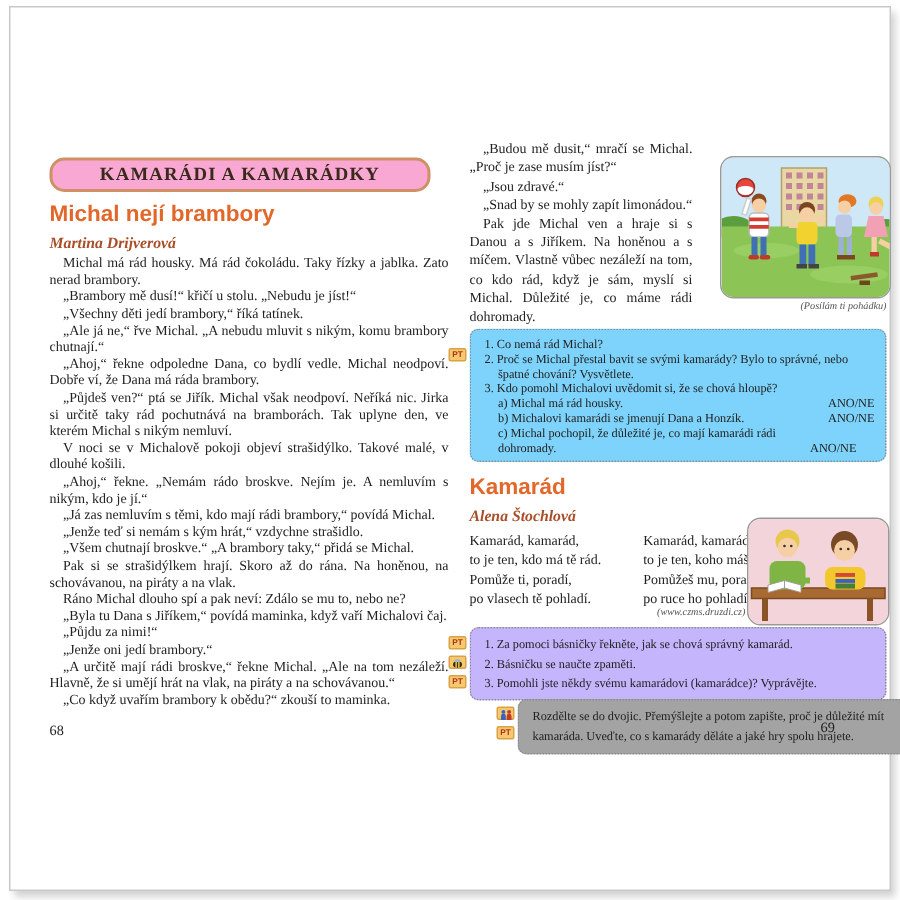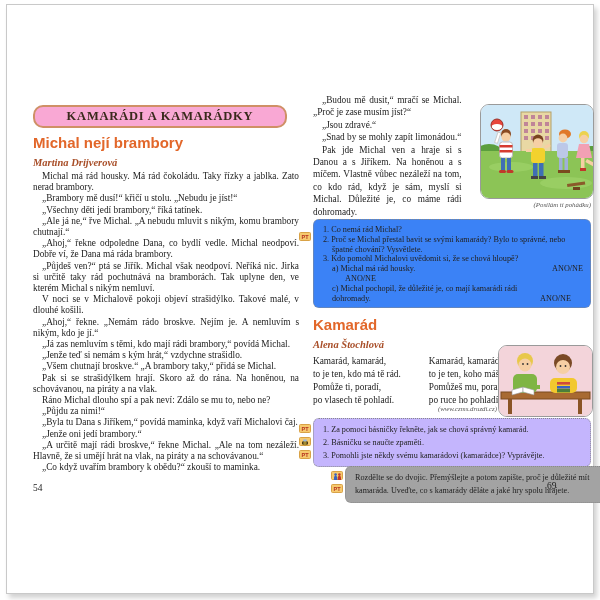--- a/index.html
+++ b/index.html
@@ -27,21 +27,21 @@
   .cont-block{position:absolute;left:306px;top:89px;width:281px;display:flex;gap:18px;}
   .cont-text{width:156px;font-size:9.3px;line-height:12.4px;color:#222;text-align:justify;}
   .cont-text p{margin:0;text-indent:9px;}
   .illus{border:1px solid #9a9a9a;border-radius:9px;overflow:hidden;background:#fff;}
   #illus1{width:118px;height:93px;margin-top:10px;}
   .caption{position:absolute;font-style:italic;font-size:6.8px;color:#555;text-align:right;}
   #caption1{left:464px;top:196px;width:120px;}
   .dotbox{position:absolute;left:306px;width:278px;border:1px dotted #8a8a8a;
     border-radius:6px;font-size:8.2px;line-height:9.8px;color:#222;
     padding:5px 7px 4px 9px;box-sizing:border-box;}
-  #qbox{top:214px;background:#3b82f6;}
+  #qbox{top:214px;background:#7dd3fc;}
   #qbox p{margin:0;padding-left:9px;text-indent:-9px;}
   .subitem{display:flex;align-items:flex-end;padding-left:9px;}
   .subitem .sub-text{flex:1;}
   .subitem .answer{width:44px;text-align:right;white-space:nowrap;}
   #poem-title{top:311px;}
   #poem-author{top:334px;left:306px;}
   .poem-cols{position:absolute;left:306px;top:350px;width:188px;display:flex;gap:28px;
     font-size:9.3px;line-height:13px;color:#222;}
   .poem-col{white-space:nowrap;}
   #illus2{position:absolute;left:491px;top:340px;width:93px;height:70px;}
@@ -76,28 +76,28 @@
     <p>„Ale já ne,“ řve Michal. „A nebudu mluvit s nikým, komu brambory chutnají.“</p>
     <p>„Ahoj,“ řekne odpoledne Dana, co bydlí vedle. Michal neodpoví. Dobře ví, že Dana má ráda brambory.</p>
     <p>„Půjdeš ven?“ ptá se Jiřík. Michal však neodpoví. Neříká nic. Jirka si určitě taky rád pochutnává na bramborách. Tak uplyne den, ve kterém Michal s nikým nemluví.</p>
     <p>V noci se v Michalově pokoji objeví strašidýlko. Takové malé, v dlouhé košili.</p>
     <p>„Ahoj,“ řekne. „Nemám rádo broskve. Nejím je. A nemluvím s nikým, kdo je jí.“</p>
     <p>„Já zas nemluvím s těmi, kdo mají rádi brambory,“ povídá Michal.</p>
     <p>„Jenže teď si nemám s kým hrát,“ vzdychne strašidlo.</p>
     <p>„Všem chutnají broskve.“ „A brambory taky,“ přidá se Michal.</p>
     <p>Pak si se strašidýlkem hrají. Skoro až do rána. Na honěnou, na schovávanou, na piráty a na vlak.</p>
     <p>Ráno Michal dlouho spí a pak neví: Zdálo se mu to, nebo ne?</p>
+    <p>„Byla tu Dana s Jiříkem,“ povídá maminka, když vaří Michalovi čaj.</p>
     <p>„Půjdu za nimi!“</p>
-    <p>„Byla tu Dana s Jiříkem,“ povídá maminka, když vaří Michalovi čaj.</p>
     <p>„Jenže oni jedí brambory.“</p>
     <p>„A určitě mají rádi broskve,“ řekne Michal. „Ale na tom nezáleží. Hlavně, že si umějí hrát na vlak, na piráty a na schovávanou.“</p>
     <p>„Co když uvařím brambory k obědu?“ zkouší to maminka.</p>
   </div>
 
-  <div class="pagenum" id="pagenum-left">54</div>
+  <div class="pagenum" id="pagenum-left">68</div>
 
   <div class="cont-block">
     <div class="cont-text">
       <p>„Budou mě dusit,“ mračí se Michal. „Proč je zase musím jíst?“</p>
       <p>„Jsou zdravé.“</p>
       <p>„Snad by se mohly zapít limonádou.“</p>
       <p>Pak jde Michal ven a hraje si s Danou a s Jiříkem. Na honěnou a s míčem. Vlastně vůbec nezáleží na tom, co kdo rád, když je sám, myslí si Michal. Důležité je, co máme rádi dohromady.</p>
     </div>
     <div class="illus" id="illus1">
       <svg width="118" height="93" viewBox="0 0 118 93">
@@ -176,20 +176,21 @@
   <div class="dotbox" id="qbox">
     <div class="marker" style="top:12px;"><span>PT</span></div>
     <p>1. Co nemá rád Michal?</p>
     <p>2. Proč se Michal přestal bavit se svými kamarády? Bylo to správné, nebo špatné chování? Vysvětlete.</p>
     <p>3. Kdo pomohl Michalovi uvědomit si, že se chová hloupě?</p>
     <div class="subitem">
       <span class="sub-text">a) Michal má rád housky.</span>
       <span class="answer">ANO/NE</span>
     </div>
     <div class="subitem">
+      <span class="sub-text">b) Michalovi kamarádi se jmenují Dana a Honzík.</span>
       <span class="answer">ANO/NE</span>
     </div>
     <div class="subitem">
       <span class="sub-text" style="max-width:195px;">c) Michal pochopil, že důležité je, co mají kamarádi rádi dohromady.</span>
       <span class="answer">ANO/NE</span>
     </div>
   </div>
 
   <h2 class="story-title" id="poem-title" style="left:306px;">Kamarád</h2>
   <div class="author" id="poem-author">Alena Štochlová</div>

